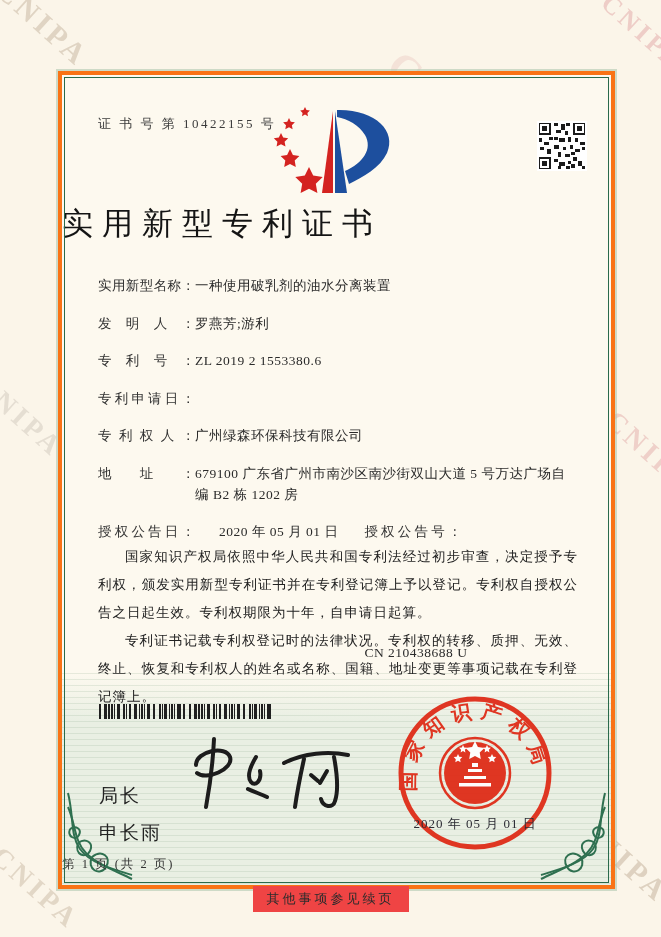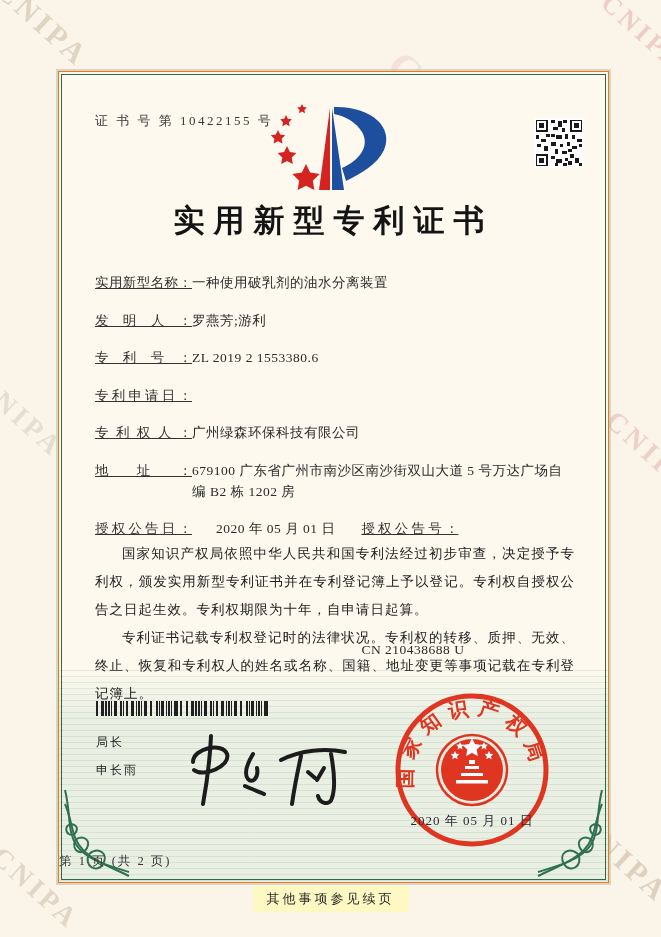--- a/index.html
+++ b/index.html
@@ -19,21 +19,21 @@
   .wm-br{left:566px;top:842px;font-size:30px;color:rgba(186,166,142,.45);}
   .wm-bl{left:-18px;top:872px;font-size:28px;color:rgba(186,166,142,.38);}
   .wm-big1{left:372px;top:92px;font-size:42px;color:rgba(214,130,130,.16);letter-spacing:8px;}
   .wm-big2{left:396px;top:268px;font-size:46px;color:rgba(120,110,100,.13);letter-spacing:8px;}
   .wm-big3{left:150px;top:552px;font-size:46px;color:rgba(120,110,100,.10);letter-spacing:8px;}
 
   
   .frame{
     position:absolute;left:58px;top:71px;width:549px;height:810px;
     background:#fdf9ef;
-    border:1px solid #f97316;
+    border:4px solid #f97316;
     box-shadow:0 0 0 2px rgba(170,195,172,.55);
     z-index:1;
   }
   .frame::before{
     content:"";position:absolute;inset:2px;border:1px solid #2a6a4b;pointer-events:none;z-index:5;
   }
 
   
   .green-zone{
     position:absolute;left:0;right:0;bottom:0;height:212px;z-index:0;
@@ -43,64 +43,64 @@
   }
   .flourish{position:absolute;bottom:2px;width:72px;height:92px;}
   .flourish.left{left:2px;}
   .flourish.right{right:2px;transform:scaleX(-1);}
 
   
   .cert-no{position:absolute;left:36px;top:40px;font-size:13px;letter-spacing:2.5px;color:#3b3b3b;z-index:2;}
   .logo{position:absolute;left:197px;top:22px;width:150px;height:100px;z-index:2;}
   .qr{position:absolute;left:475px;top:46px;width:50px;height:50px;background:#fff;z-index:2;}
   .title{
-    position:absolute;left:0;right:0;top:128px;text-align:center;
-    font-size:31px;font-weight:bold;letter-spacing:9px;color:#141414;z-index:2;
+    position:absolute;left:0;right:0;top:128px;
+    font-size:31px;font-weight:normal;letter-spacing:9px;color:#141414;z-index:2;
   }
 
   
   .fields{position:absolute;left:36px;right:34px;top:200px;z-index:2;font-size:13.5px;line-height:21px;}
   .frow{display:flex;margin-bottom:16.5px;}
   .flabel{
     width:97px;flex:0 0 97px;display:inline-block;
-    text-align:justify;text-align-last:justify;color:#333;text-decoration:underline;
+    text-align:justify;text-align-last:justify;color:#333;
   }
   .fvalue{flex:1;color:#2b2b2b;letter-spacing:.5px;}
   .frow.auth{display:flex;margin-bottom:0;}
   .auth-pair{display:flex;gap:24px;}
   .auth-pair.second{margin-left:26px;flex-direction:column;}
   .auth-pair .flabel{width:97px;flex:0 0 97px;}
 
   
   .body-text{position:absolute;left:36px;right:33px;top:468px;z-index:2;font-size:13.5px;line-height:28px;color:#222;}
   .body-text p{margin:0;text-indent:2em;letter-spacing:1px;text-align:justify;}
 
   
   .barcode{
     position:absolute;left:37px;top:629px;width:172px;height:15px;z-index:2;
     background-image:
       repeating-linear-gradient(90deg,#202020 0 2px,rgba(0,0,0,0) 2px 6px),
       repeating-linear-gradient(90deg,#202020 0 1px,rgba(0,0,0,0) 1px 5px),
       repeating-linear-gradient(90deg,#202020 0 1px,rgba(0,0,0,0) 1px 9px);
   }
-  .signer{position:absolute;left:37px;top:662px;z-index:2;font-size:12px;color:#222;
+  .signer{position:absolute;left:37px;top:708px;z-index:2;font-size:19px;color:#222;
           font-family:"Liberation Sans","DejaVu Sans",sans-serif;}
   .signer div{margin-bottom:11px;letter-spacing:2px;}
   .signature{position:absolute;left:122px;top:656px;width:180px;height:86px;z-index:2;}
   .seal{position:absolute;left:333px;top:618px;width:160px;height:160px;z-index:3;opacity:.94;}
   .seal-date{
     position:absolute;left:333px;top:740px;width:160px;text-align:center;z-index:4;
     font-size:13px;color:#2c2c34;letter-spacing:1px;
   }
   .page-info{position:absolute;left:0;right:0;top:781px;font-size:12.5px;color:#333;letter-spacing:2px;z-index:2;}
 
   
   .cont-note{
     position:absolute;left:50%;top:886px;transform:translateX(-50%);
-    background:#fef9c3;padding:4px 14px;font-size:13px;letter-spacing:3px;color:#2c2c2c;z-index:2;
+    background:#ef4444;padding:4px 14px;font-size:13px;letter-spacing:3px;color:#2c2c2c;z-index:2;
   }
 </style>
 </head>
 <body>
 
 <div class="wm wm-tl">CNIPA</div>
 <div class="wm wm-tr">CNIPA</div>
 <div class="wm wm-lm">CNIPA</div>
 <div class="wm wm-rm">CNIPA</div>
 <div class="wm wm-br">CNIPA</div>

